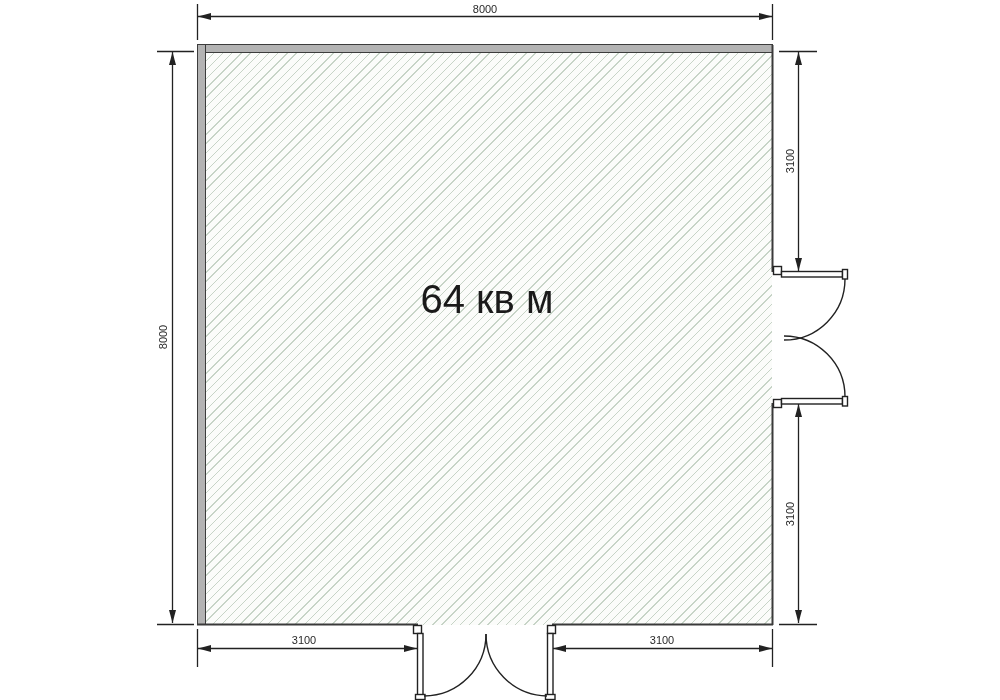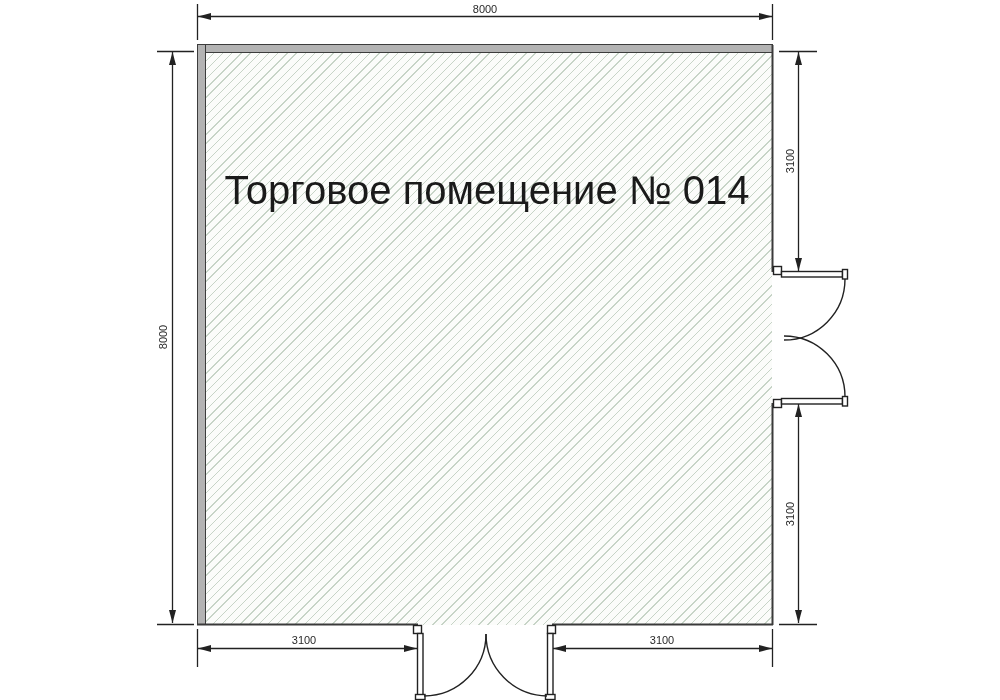--- a/index.html
+++ b/index.html
@@ -132,21 +132,21 @@
     </g>
 
     <g stroke="#222" stroke-width="1.3" fill="#222">
       <line x1="772.5" y1="629" x2="772.5" y2="667"></line>
       <line x1="553" y1="648.5" x2="772" y2="648.5"></line>
       <polygon points="553,648.5 566,645 566,652" stroke="none"></polygon>
       <polygon points="772,648.5 759,645 759,652" stroke="none"></polygon>
     </g>
   </svg>
 
-  <div class="abs room-name">Торговое помещение № 014</div>
+  <div class="abs room-area">64 кв м</div>
 
   <div class="abs dim-label lbl-top">8000</div>
   <div class="abs dim-label vert lbl-left">8000</div>
   <div class="abs dim-label vert lbl-right-up">3100</div>
   <div class="abs dim-label vert lbl-right-low">3100</div>
   <div class="abs dim-label lbl-bot-left">3100</div>
   <div class="abs dim-label lbl-bot-right">3100</div>
 </div>
 
 </body></html>

